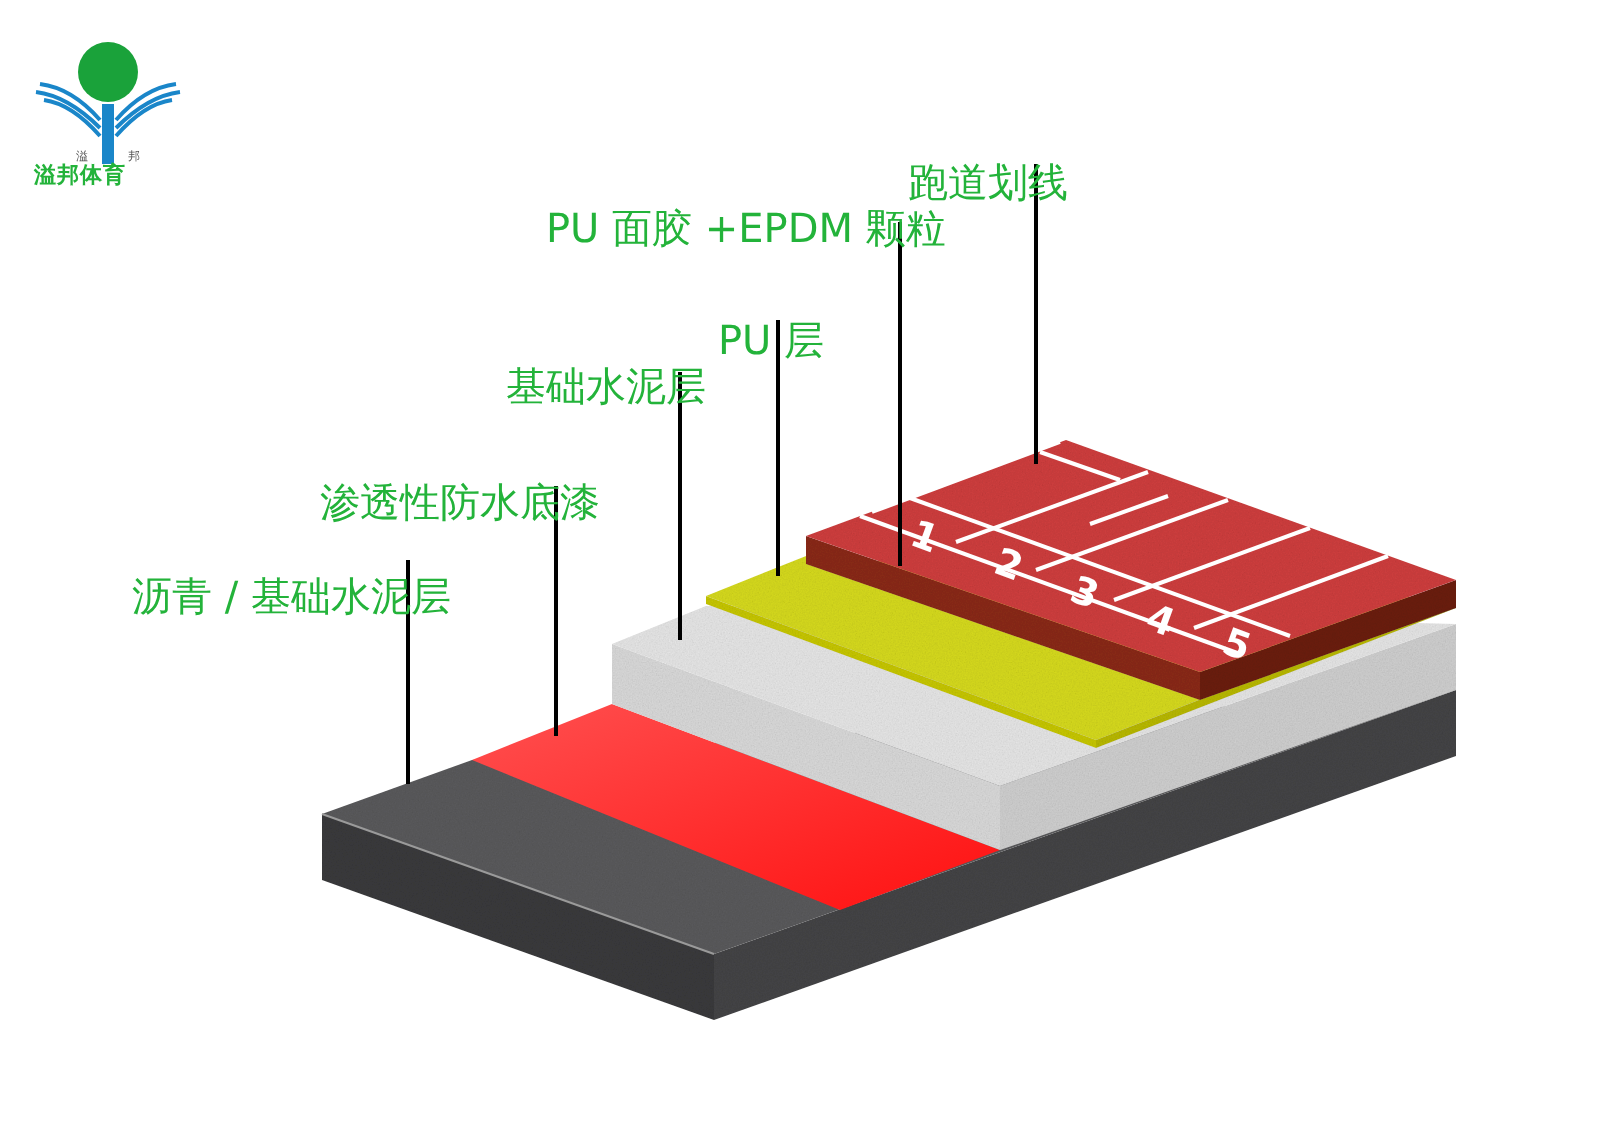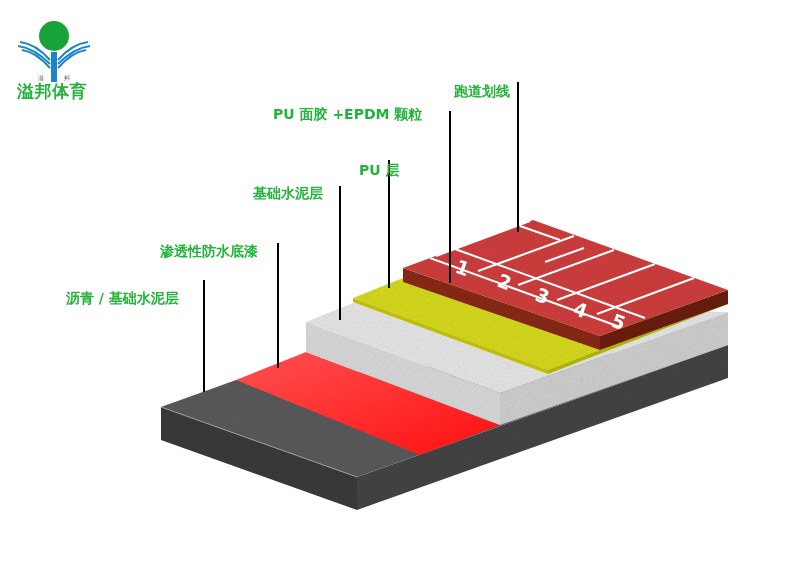--- a/index.html
+++ b/index.html
@@ -1,22 +1,22 @@
 <!DOCTYPE html>
 <html><head>
 <meta charset="utf-8">
 <style>
   html, body { margin: 0; padding: 0; background: #ffffff; }
   body { width: 800px; height: 565px; position: relative; overflow: hidden;
          font-family: "DejaVu Sans", "Liberation Sans", sans-serif; }
   .logo { position: absolute; left: 14px; top: 14px; width: 80px; height: 86px; }
-  .logo-title { position: absolute; left: 17px; top: 80px; font-size: 17px; font-weight: bold;
+  .logo-title { position: absolute; left: 17px; top: 80px; font-size: 11px; font-weight: bold;
                 color: #23b33a; letter-spacing: 0.5px; white-space: nowrap; }
   .diagram { position: absolute; left: 0; top: 0; width: 800px; height: 565px; }
-  .label { position: absolute; color: #23b33a; font-size: 14px; font-weight: bold; white-space: nowrap; line-height: 16px; }
+  .label { position: absolute; color: #23b33a; font-size: 20px; font-weight: normal; white-space: nowrap; line-height: 16px; }
   .leader { position: absolute; width: 2px; background: #000; }
   .lane-num { font-family: "DejaVu Sans", sans-serif; font-weight: bold; fill: #ffffff; font-size: 19px; }
 </style>
 </head>
 <body>
 
 <div class="logo">
   <svg width="80" height="70" viewBox="0 0 80 70">
     <circle cx="40" cy="22" r="15" fill="#1aa23a"></circle>
     <rect x="37" y="38" width="6" height="30" fill="#1a86c9"></rect>

